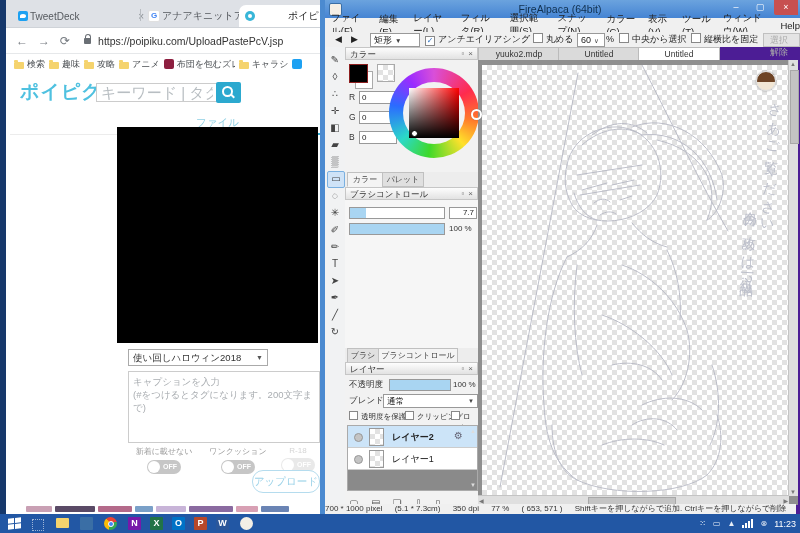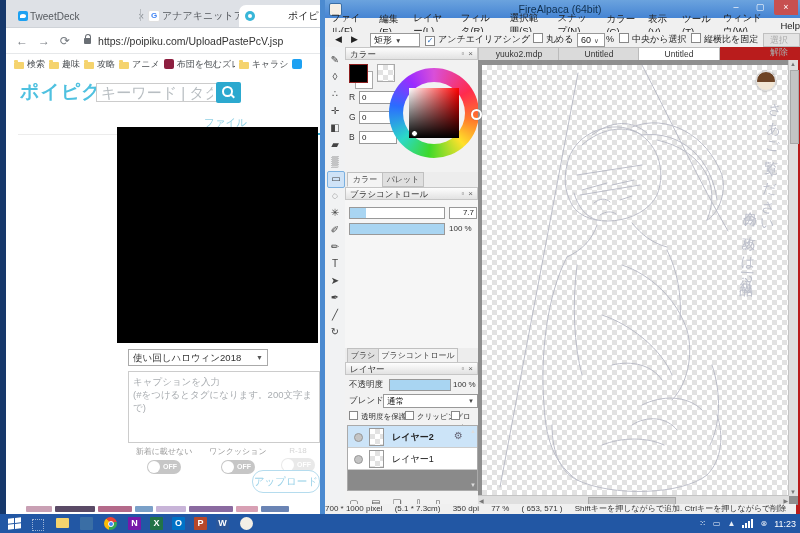--- a/index.html
+++ b/index.html
@@ -30,39 +30,39 @@
   .fold::before{content:"";position:absolute;top:-2px;left:0;width:4px;height:2px;background:#f5d36d;border-radius:1px 1px 0 0;}
   .bm .site{width:10px;height:10px;border-radius:2px;background:#8d1f40;flex:0 0 auto;}
   .bm .tw2{width:10px;height:10px;border-radius:2px;background:#1da1f2;flex:0 0 auto;}
   .pagecontent{position:absolute;left:0;top:74px;width:100%;height:440px;background:#fff;}
   .poilogo{position:absolute;left:14px;top:5px;font-size:19px;font-weight:bold;color:#4fc1e0;letter-spacing:1px;}
   .poisearch{position:absolute;left:90px;top:9px;width:112px;height:17px;border:1px solid #ccc;font-size:15px;color:#444;padding:0 4px;outline:none;}
   .poisearch::placeholder{color:#b8bec2;}
   .poibtn{position:absolute;left:210px;top:8px;width:25px;height:21px;background:#2ca9cf;border-radius:2px;}
   .mag{display:block;width:7px;height:7px;border:2px solid #fff;border-radius:50%;position:relative;margin:4px 0 0 6px;}
   .mag::after{content:"";position:absolute;width:5px;height:2px;background:#fff;transform:rotate(45deg);right:-4px;bottom:-2px;}
-  .poinav{position:absolute;left:12px;top:34px;width:100%;height:26px;border-bottom:1px solid #ececec;}
+  .poinav{position:absolute;left:4px;top:34px;width:100%;height:26px;border-bottom:1px solid #ececec;}
   .poinavtab{position:absolute;left:186px;top:8px;font-size:10.5px;color:#8fd0e4;}
   .poinavactive{position:absolute;right:0;bottom:-1px;width:46px;height:2px;background:#2ca9cf;}
   .blackbox{position:absolute;left:111px;top:53px;width:201px;height:216px;background:#000;}
   .preset{position:absolute;left:122px;top:275px;width:134px;height:15px;border:1px solid #aaa;background:#fff;font-size:9.5px;color:#333;line-height:15px;padding-left:4px;}
   .preset .car{float:right;margin-right:4px;font-size:7px;color:#555;}
   .caption{position:absolute;left:122px;top:297px;width:182px;height:62px;border:1px solid #ccc;font-size:9.5px;color:#333;padding:4px;resize:none;outline:none;font-family:inherit;}
   .caption::placeholder{color:#a9adb1;white-space:pre-line;}
   .tgl{position:absolute;top:372px;text-align:center;font-size:8px;color:#999;}
   .pill{width:34px;height:14px;border-radius:7px;background:#c6c6c6;position:relative;margin:3px auto 0;}
   .pill .knob{position:absolute;left:1px;top:1px;width:12px;height:12px;border-radius:50%;background:#fff;}
   .pill .offtxt{position:absolute;right:4px;top:3px;font-size:7px;color:#fff;font-weight:bold;}
   .tgl.dis{color:#d5d5d5;}
   .tgl.dis .pill{background:#e9e9e9;}
   .upload{position:absolute;left:246px;top:396px;width:66px;height:21px;border:1px solid #b5dcee;border-radius:11px;background:#fff;color:#9bd2e8;font-size:10.5px;text-align:center;line-height:21px;}
   .thumbstrip{position:absolute;left:0;top:431px;width:100%;height:8px;display:flex;gap:3px;padding-left:20px;align-items:center;}
   .thumbstrip div{height:6px;border-radius:1px;}
   
-  .fa{position:absolute;left:320px;top:0;width:480px;height:514px;background:#b91c1c;overflow:hidden;}
+  .fa{position:absolute;left:320px;top:0;width:480px;height:514px;background:#4c1d95;overflow:hidden;}
   .fa-border{position:absolute;left:0;top:0;width:5px;height:100%;background:#4b8ad0;}
   .fa-title{position:absolute;left:0;top:0;width:100%;height:18px;background:linear-gradient(#6ba3de,#4584d3);}
   .fa-title .txt{position:absolute;left:0;right:0;top:3px;text-align:center;font-size:10.5px;color:#10304f;}
   .fa-appico{position:absolute;left:9px;top:3px;width:11px;height:11px;background:#f4efe6;border-radius:2px;border:1px solid #3a6ea5;}
   .wbtn{position:absolute;top:0;width:24px;height:15px;text-align:center;font-size:9px;color:#fff;line-height:15px;}
   .wbtn.close{background:#c75050;border-radius:0 0 0 2px;}
   .fa-menu{position:absolute;left:5px;top:18px;right:0;height:14px;background:#f0f0f0;border-bottom:1px solid #dcdcdc;font-size:9.5px;color:#222;display:flex;gap:11px;padding-left:6px;align-items:center;}
   .fa-toolbar{position:absolute;left:5px;top:32px;right:0;height:15px;background:#f0f0f0;font-size:9px;color:#222;}
   .tb{position:absolute;top:1px;height:12px;line-height:12px;}
   .combo{background:#fff;border:1px solid #999;padding:0 3px;}

